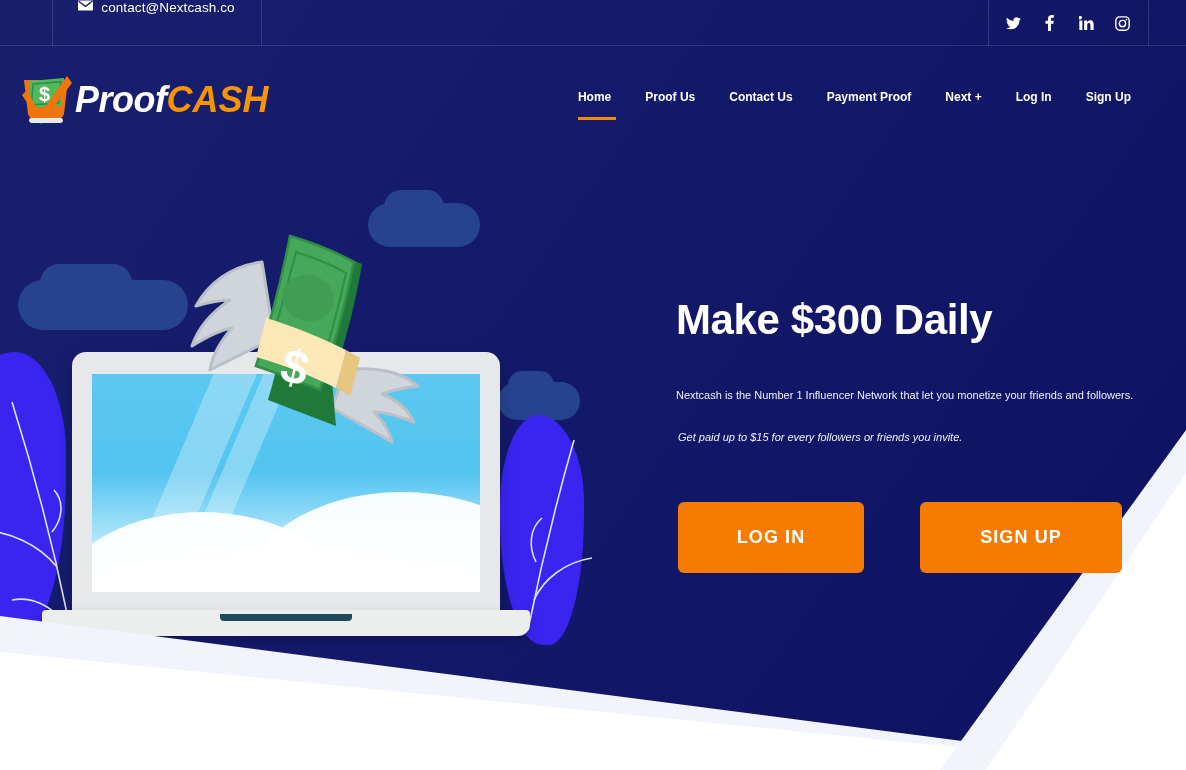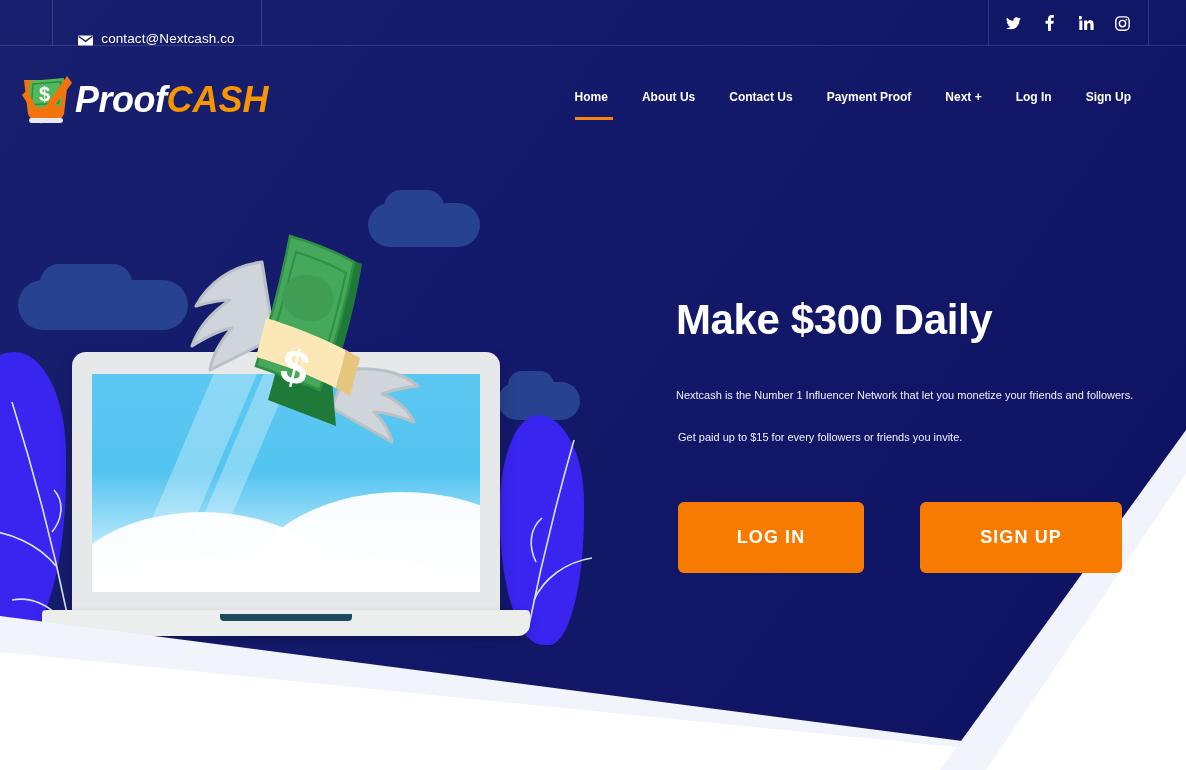--- a/index.html
+++ b/index.html
@@ -40,21 +40,21 @@
   #topbar .vdiv.d1 { left: 52px; }
   #topbar .vdiv.d2 { left: 261px; }
   #topbar .vdiv.d3 { left: 988px; }
   #topbar .vdiv.d4 { left: 1148px; }
 
   #contact-block {
     position: absolute;
     left: 52px; top: 0;
     width: 209px; height: 46px;
     display: flex;
-    align-items: flex-end;
+    align-items: flex-start;
     justify-content: center;
     gap: 8px;
     color: #ffffff;
     font-size: 13.5px;
     letter-spacing: .1px;
   }
   #contact-block .mail-glyph {
     display: inline-block;
     width: 15px; height: 11px;
     position: relative;
@@ -262,21 +262,21 @@
     margin-bottom: 35px;
     white-space: nowrap;
   }
   #hero p {
     color: #eef0fb;
     font-size: 11px;
     line-height: 34px;
     font-weight: normal;
   }
   #hero-sub1 { margin-bottom: 8px; width: 470px; }
-  #hero-sub2 { margin-left: 2px; white-space: nowrap; }
+  #hero-sub2 { margin-left: 2px; white-space: nowrap; font-style: italic; }
 
   #cta-row {
     position: absolute;
     left: 678px; top: 502px;
     display: flex;
     gap: 56px;
     z-index: 20;
   }
   .cta-btn {
     background: #f77b00;
@@ -461,21 +461,21 @@
       </span>
       <span id="logo-text"><span class="lt-next">Proof</span><span class="lt-cash">CASH</span></span>
     </a>
 
     <nav id="mainnav">
       <span class="nav-item active">
         <span>Home</span>
         <span class="underline"></span>
       </span>
       <span class="nav-item">
-        <span>About Us</span>
+        <span>Proof Us</span>
         
       </span>
       <span class="nav-item">
         <span>Contact Us</span>
         
       </span>
       <span class="nav-item">
         <span>Payment Proof</span>
         
       </span>

